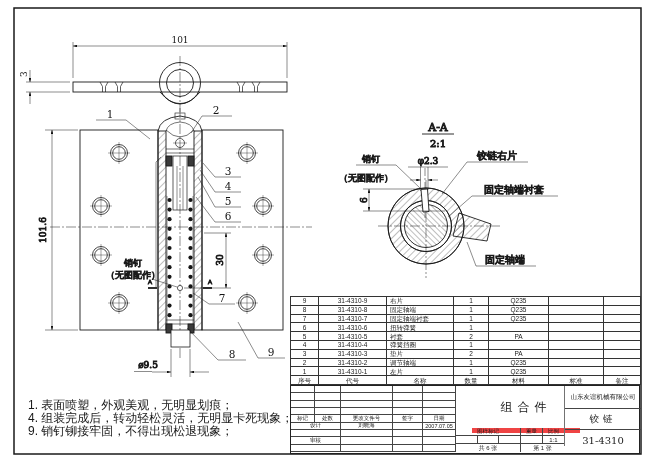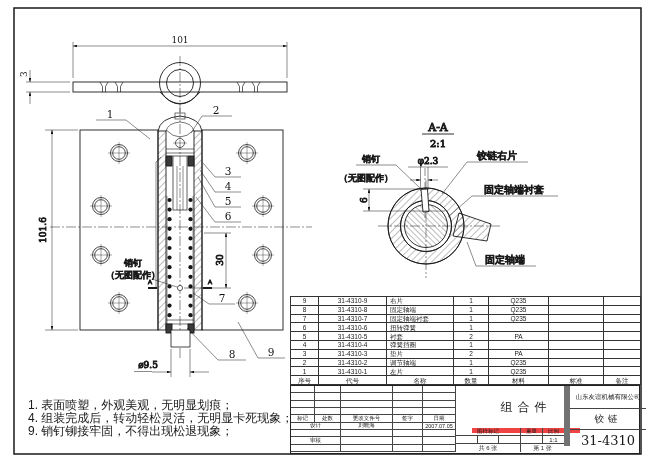--- a/index.html
+++ b/index.html
@@ -1,17 +1,17 @@
 <!DOCTYPE html>
 <html><head>
 <meta charset="utf-8">
 <style>
   html,body{margin:0;padding:0;background:#fff;}
   #sheet{position:relative;width:648px;height:462px;background:#fff;overflow:hidden;
-         font-family:"Liberation Sans",sans-serif;color:#111;border-radius:12px;}
+         font-family:"Liberation Sans",sans-serif;color:#111;}
   svg text{fill:#151515;}
   .dimtxt{font-family:"DejaVu Serif",serif;font-size:9px;}
   .balloon{font-family:"DejaVu Serif",serif;font-size:10.5px;}
   .cjk{font-size:9px;}
   .cjk10{font-size:10px;}
   .secmark{font-size:6px;}
 
   
   #notes{position:absolute;left:28px;top:399px;width:262px;font-size:12px;line-height:13.2px;
          color:#1a1a1a;white-space:nowrap;}
@@ -29,25 +29,25 @@
   .tb-left{position:absolute;left:0;top:0;width:165px;height:66px;display:grid;
            grid-template-columns:24px 26px 52px 30px 33px;grid-template-rows:repeat(9,1fr);}
   .tb-left div{border-right:1px solid #444;border-bottom:1px solid #444;display:flex;
                align-items:center;justify-content:center;overflow:hidden;white-space:nowrap;}
   .tb-left .sp2{grid-column:span 2;}
   .tb-mid{position:absolute;left:165px;top:0;width:108px;height:66px;}
   .tb-mid .big{position:absolute;left:16px;top:0;width:108px;height:42px;border-bottom:5px solid #ef4444;
                display:flex;align-items:center;justify-content:center;font-size:12px;letter-spacing:5px;}
   .tb-mid .r{position:absolute;display:flex;align-items:center;justify-content:center;
              border-right:1px solid #444;border-bottom:1px solid #444;box-sizing:border-box;}
-  .tb-right{position:absolute;left:273px;top:0;width:76px;height:60px;border-left:6px solid #737373;}
+  .tb-right{position:absolute;left:273px;top:0;width:76px;height:60px;border-left:1px solid #737373;}
   .tb-right div{display:flex;align-items:center;justify-content:center;box-sizing:border-box;}
   .tb-right .co{height:23px;border-bottom:1px solid #444;font-size:6.5px;}
   .tb-right .pn{height:21px;border-bottom:1px solid #444;font-size:9.5px;letter-spacing:4px;}
-  .tb-right .dn{height:21px;font-size:13px;font-family:"DejaVu Serif",serif;}
+  .tb-right .dn{height:21px;font-size:10px;font-family:"DejaVu Serif",serif;}
 </style>
 </head>
 <body>
 
 <div id="sheet">
 
 <svg width="648" height="462" viewBox="0 0 648 462" style="position:absolute;left:0;top:0;">
   <defs>
     <pattern id="h1" width="5" height="5" patternUnits="userSpaceOnUse" patternTransform="rotate(45)">
       <line x1="0" y1="0" x2="0" y2="5" stroke="#444" stroke-width="0.7"></line>

